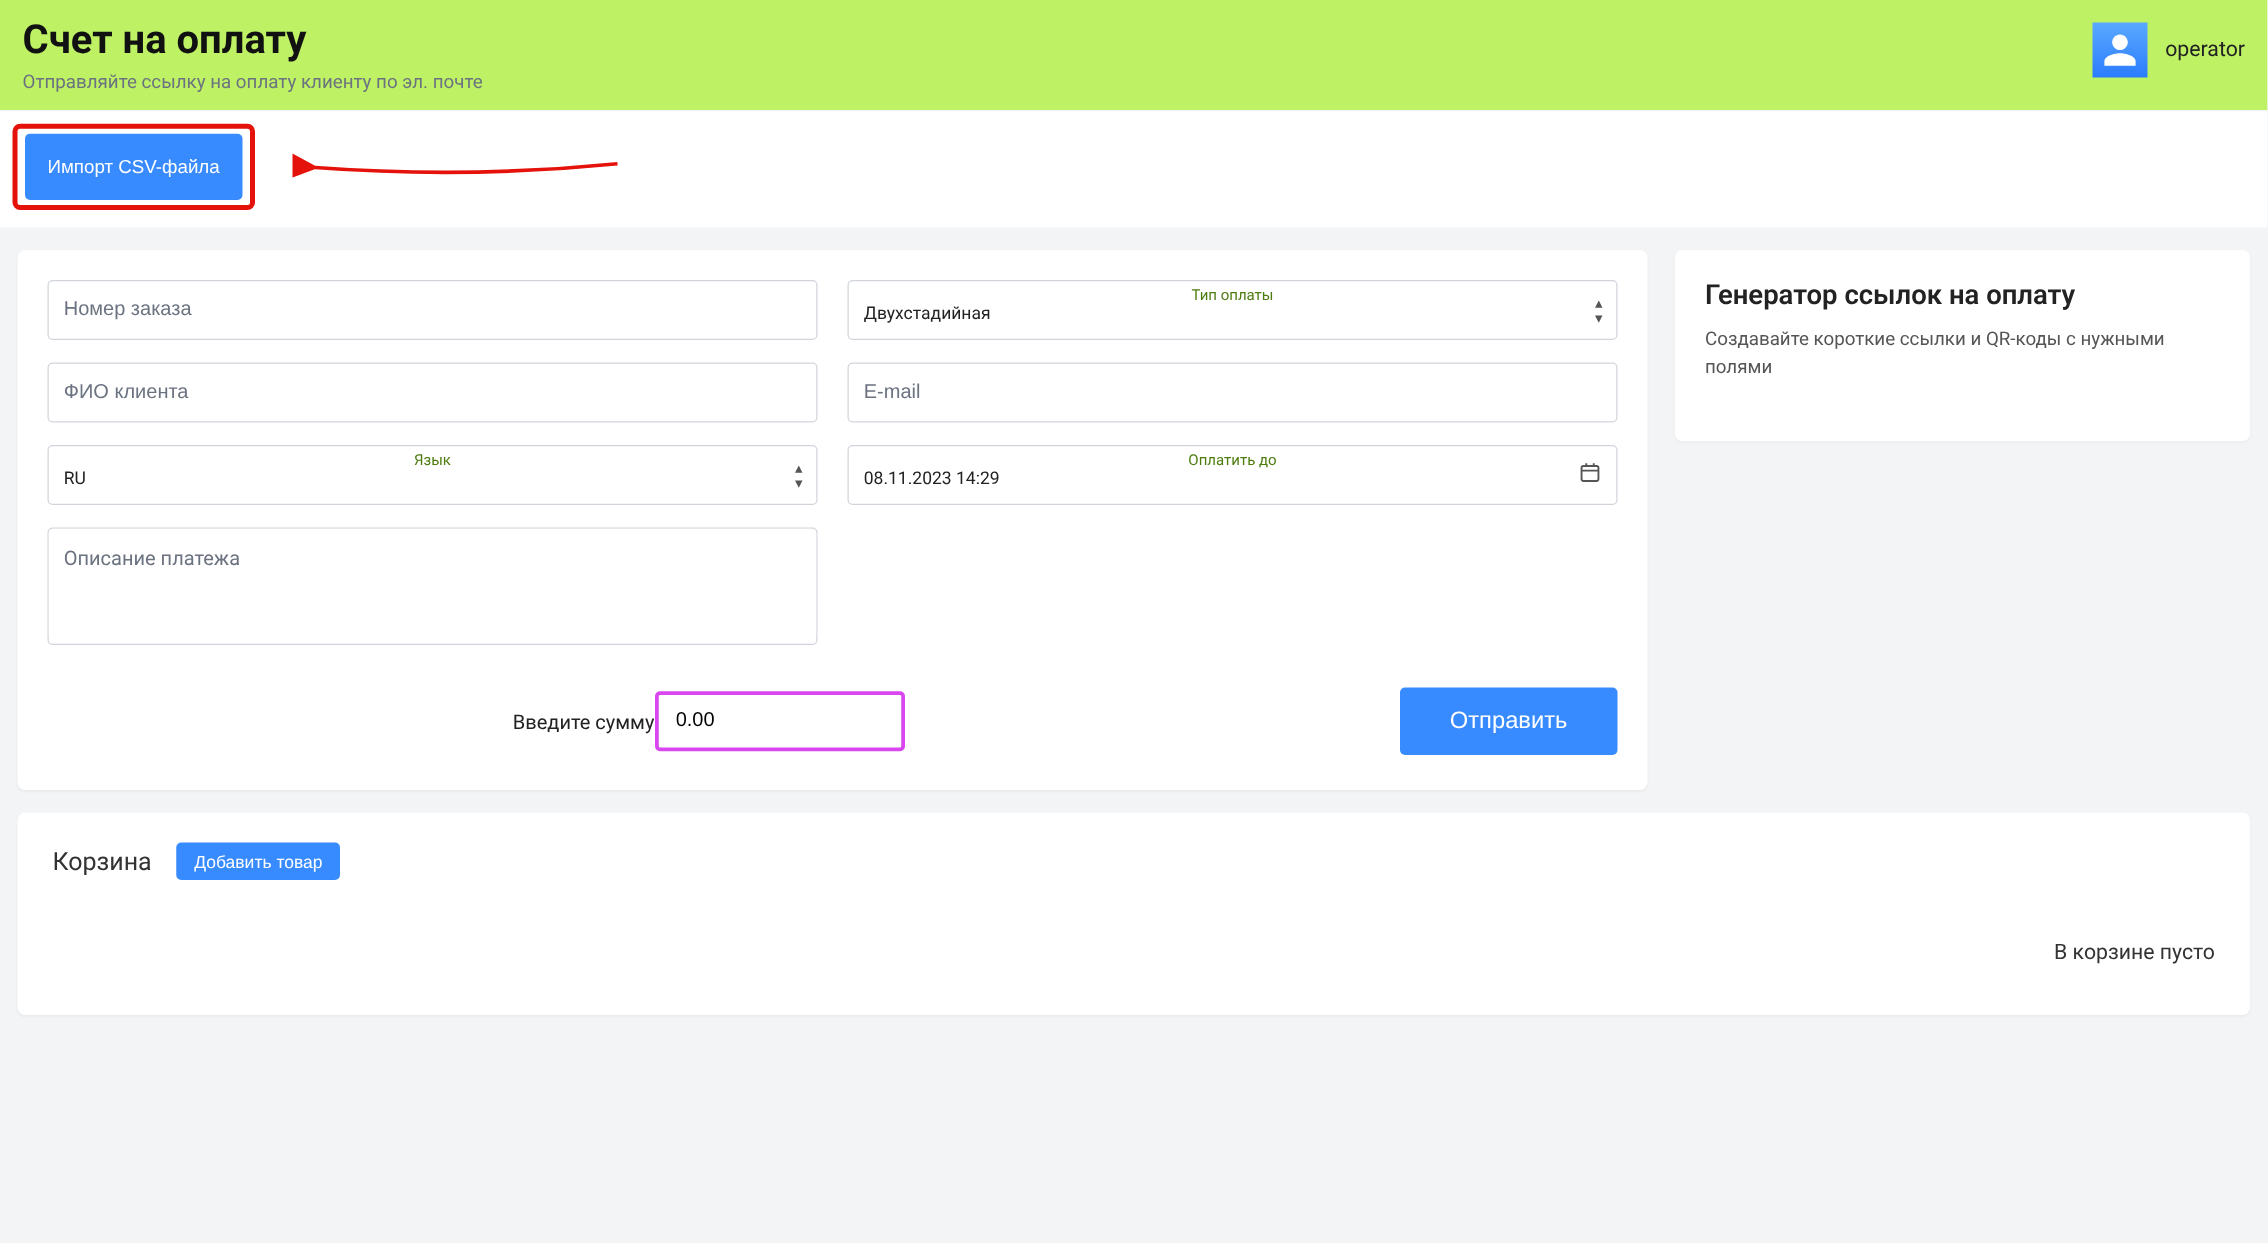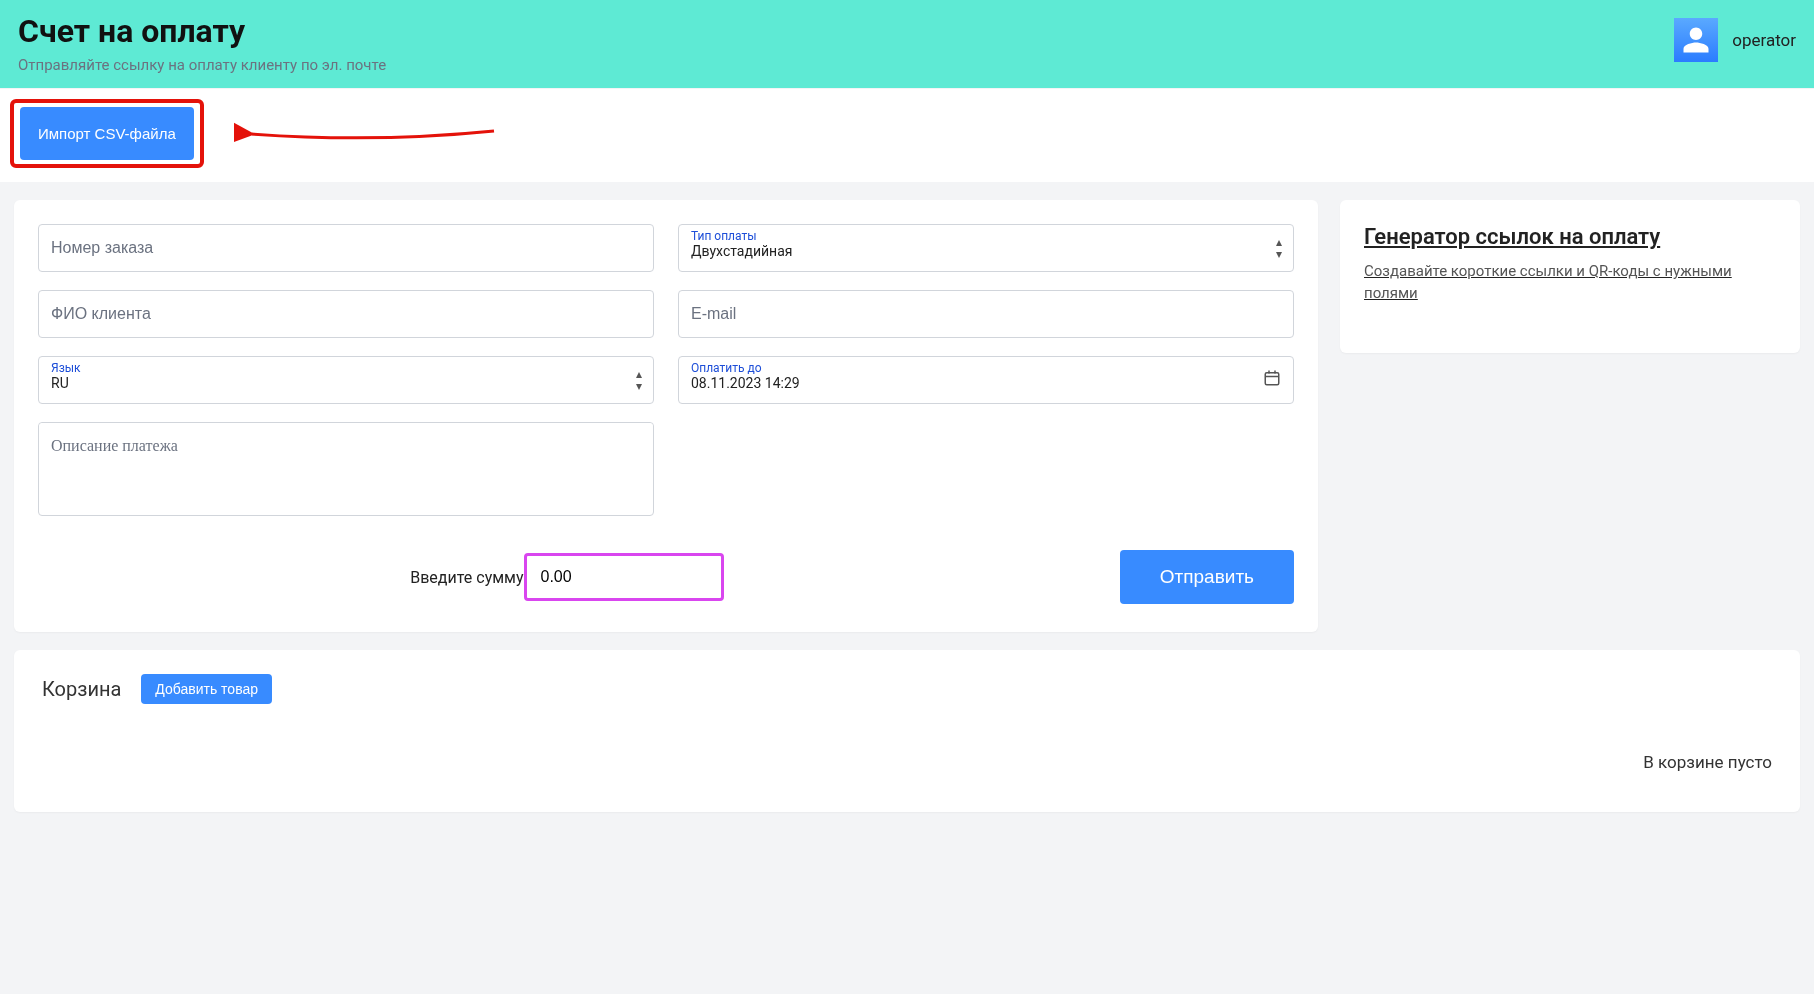--- a/index.html
+++ b/index.html
@@ -3,21 +3,21 @@
   <meta charset="utf-8">
   <style>
     * { box-sizing: border-box; margin: 0; padding: 0; }
     body {
       font-family: -apple-system, BlinkMacSystemFont, "Segoe UI", Roboto, Arial, sans-serif;
       background: #f3f4f6;
       color: #222;
       font-size: 15px;
     }
     .header-bar {
-      background: #5eead4;
+      background: #bef264;
       padding: 12px 18px 14px 18px;
       display: flex;
       justify-content: space-between;
       align-items: flex-start;
     }
     .header-left h1 {
       font-size: 32px;
       font-weight: 700;
       color: #111;
       margin-bottom: 6px;
@@ -78,39 +78,40 @@
       gap: 22px;
       align-items: flex-start;
     }
     .panel {
       background: #fff;
       border-radius: 6px;
       padding: 24px 24px 28px 24px;
       box-shadow: 0 1px 2px rgba(0,0,0,0.04);
     }
     .main-panel { flex: 1; }
-    .side-panel { width: 460px; flex-shrink: 0; text-decoration: underline; }
+    .side-panel { width: 460px; flex-shrink: 0; }
 
     .form-grid {
       display: grid;
       grid-template-columns: 1fr 1fr;
       gap: 18px 24px;
     }
     .field {
       border: 1px solid #d1d5db;
       border-radius: 4px;
       background: #fff;
       position: relative;
       min-height: 48px;
     }
     .field-small-label {
       font-size: 12px;
-      color: #1d4ed8;
+      color: #4d7c0f;
       padding: 4px 12px 0 12px;
       display: block;
+      text-align: center;
     }
     .field-value {
       padding: 0 12px 6px 12px;
       font-size: 14px;
       color: #222;
     }
     .field-input {
       width: 100%;
       border: none;
       outline: none;
@@ -130,21 +131,21 @@
       color: #555;
       line-height: 1;
       letter-spacing: -1px;
     }
     .calendar-icon {
       position: absolute;
       right: 12px;
       top: 50%;
       transform: translateY(-50%);
     }
-    .description-field { grid-column: 1 / 2; font-family: Liberation Serif, serif; }
+    .description-field { grid-column: 1 / 2; }
     .description-field textarea {
       width: 100%;
       border: none;
       outline: none;
       padding: 14px 12px;
       font-size: 16px;
       resize: none;
       height: 88px;
       border-radius: 4px;
       font-family: inherit;

